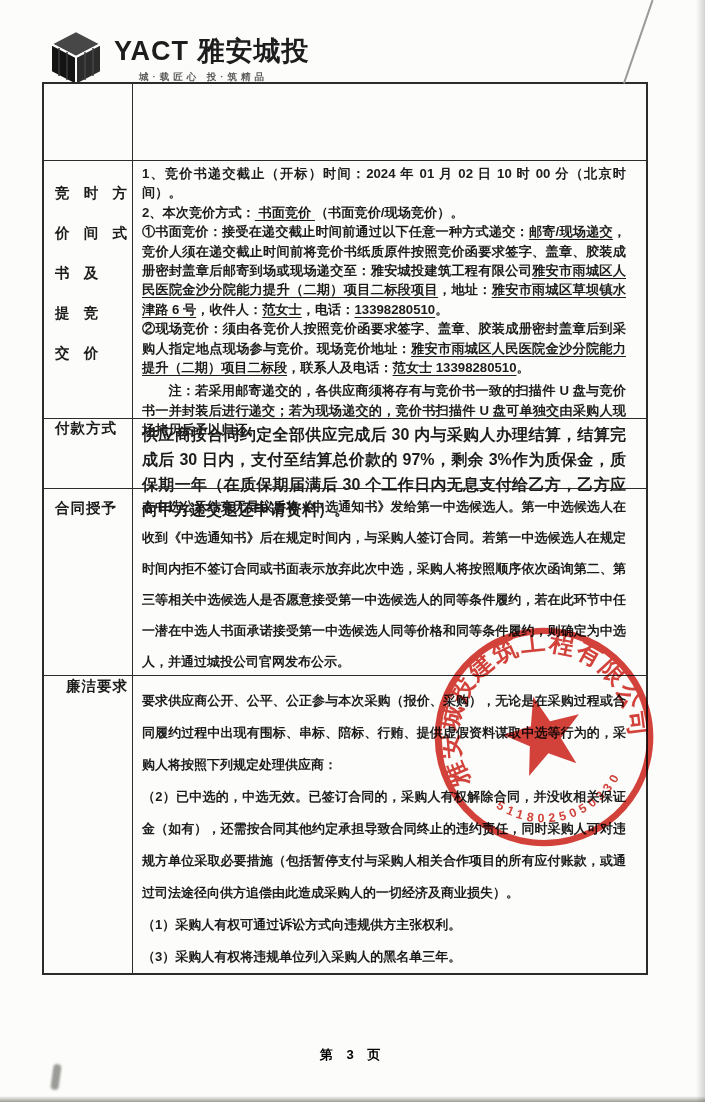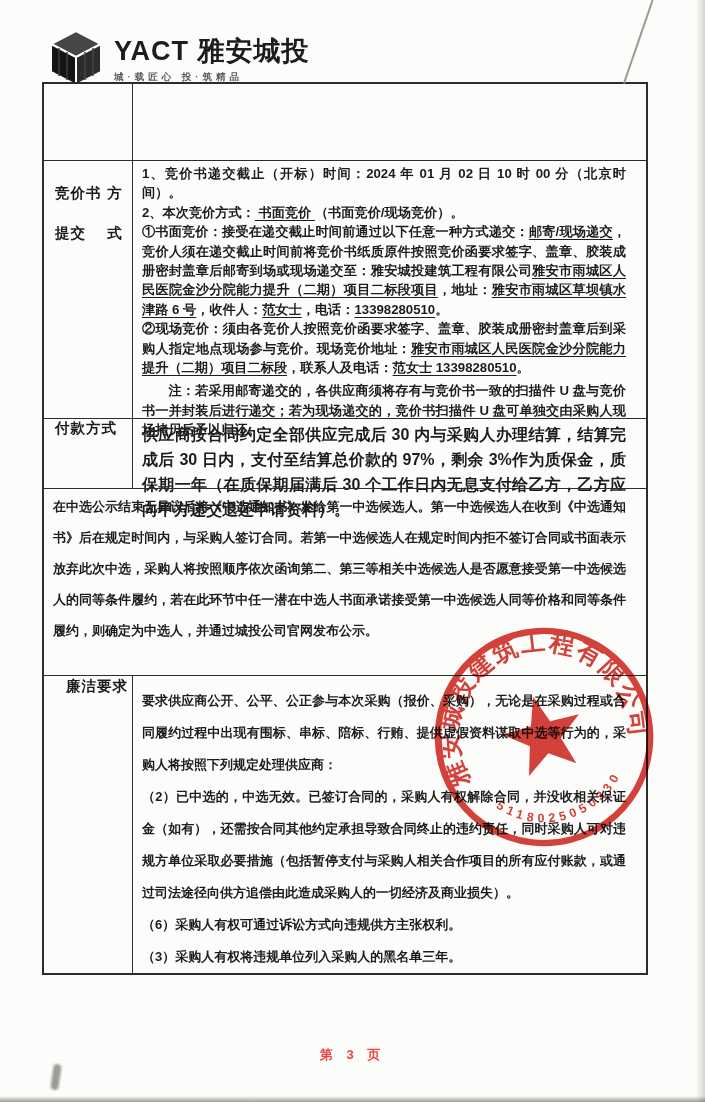--- a/index.html
+++ b/index.html
@@ -7,21 +7,21 @@
     width:705px;height:1102px;position:relative;overflow:hidden;
     background:#fcfcfa;
     font-family:"Liberation Sans", sans-serif;
     color:#1b1b1b;
   }
   
   .logo{position:absolute;left:46px;top:28px;display:flex;align-items:flex-start;}
   .logo-cube{width:60px;height:60px;}
   .logo-textwrap{margin-left:8px;padding-top:8px;}
   .logo-title{font-size:27px;font-weight:800;color:#1d1d1d;letter-spacing:1px;line-height:30px;}
-  .logo-tagline{font-size:9.5px;color:#5a5a58;letter-spacing:4px;margin-top:5px;font-weight:600;}
+  .logo-tagline{font-size:9.5px;color:#5a5a58;letter-spacing:4px;margin-top:5px;font-weight:600;margin-left:25px;}
   
   .doc-table{
     position:absolute;left:42px;top:82px;width:606px;height:893px;
     border:2px solid #2c2c2c;box-sizing:border-box;
     display:flex;flex-direction:column;
   }
   .trow{display:flex;box-sizing:border-box;flex:0 0 auto;}
   .trow + .trow{border-top:1.5px solid #2c2c2c;}
   .tlabel{
     width:89px;flex:0 0 89px;box-sizing:border-box;
@@ -54,21 +54,21 @@
   .row-3 .tcontent{font-size:13px;line-height:31px;padding-top:2px;}
   .row-4 .tcontent{font-size:13px;line-height:32px;padding-top:9px;}
   
   .stamp{
     position:absolute;left:425px;top:618px;width:238px;height:238px;
     mix-blend-mode:multiply;opacity:.88;pointer-events:none;
   }
   
   .footer{
     position:absolute;left:0;right:0;top:1046px;text-align:center;
-    font-size:13px;font-weight:700;letter-spacing:5px;color:#ef4444;
+    font-size:13px;font-weight:700;letter-spacing:5px;color:#000000;
   }
   
   .artifact-diagonal{
     position:absolute;left:623px;top:83px;width:88px;height:1.5px;
     background:#9a9a96;transform-origin:0 0;transform:rotate(-71deg);
   }
   .edge-right{
     position:absolute;top:0;right:0;width:9px;height:1102px;
     background:linear-gradient(to right, rgba(0,0,0,0), rgba(90,90,85,.25));
   }
@@ -102,51 +102,55 @@
 </div>
 
 <div class="doc-table">
     <div class="trow row-0">
       <div class="tlabel"></div>
       <div class="tcontent"></div>
     </div>
     <div class="trow row-1">
       <div class="tlabel">
         <div>竞价书提交</div>
+        <div>时间及竞价</div>
         <div>方式</div>
       </div>
       <div class="tcontent">
         <p><span>1、竞价书递交截止（开标）时间：2024 年 01 月 02 日 10 时 00 分（北京时间）。</span></p>
         <p><span>2、本次竞价方式：</span><span class="u"> 书面竞价 </span><span>（书面竞价/现场竞价）。</span></p>
         <p><span>①书面竞价：接受在递交截止时间前通过以下任意一种方式递交：</span><span class="u">邮寄/现场递交</span><span>，竞价人须在递交截止时间前将竞价书纸质原件按照竞价函要求签字、盖章、胶装成册密封盖章后邮寄到场或现场递交至：雅安城投建筑工程有限公司</span><span class="u">雅安市雨城区人民医院金沙分院能力提升（二期）项目二标段项目</span><span>，地址：</span><span class="u">雅安市雨城区草坝镇水津路 6 号</span><span>，收件人：</span><span class="u">范女士</span><span>，电话：</span><span class="u">13398280510</span><span>。</span></p>
         <p><span>②现场竞价：须由各竞价人按照竞价函要求签字、盖章、胶装成册密封盖章后到采购人指定地点现场参与竞价。现场竞价地址：</span><span class="u">雅安市雨城区人民医院金沙分院能力提升（二期）项目二标段</span><span>，联系人及电话：</span><span class="u">范女士 13398280510</span><span>。</span></p>
         <p class="indent"><span>注：若采用邮寄递交的，各供应商须将存有与竞价书一致的扫描件 U 盘与竞价书一并封装后进行递交；若为现场递交的，竞价书扫描件 U 盘可单独交由采购人现场拷贝后予以归还。</span></p>
       </div>
     </div>
     <div class="trow row-2">
       <div class="tlabel">
         <div>付款方式</div>
       </div>
       <div class="tcontent">
         <p><span>供应商按合同约定全部供应完成后 30 内与采购人办理结算，结算完成后 30 日内，支付至结算总价款的 97%，剩余 3%作为质保金，质保期一年（在质保期届满后 30 个工作日内无息支付给乙方，乙方应向甲方递交退还申请资料）。</span></p>
       </div>
     </div>
     <div class="trow row-3">
+      <div class="tlabel">
+        <div>合同授予</div>
+      </div>
       <div class="tcontent">
         <p><span>在中选公示结束无异议后将《中选通知书》发给第一中选候选人。第一中选候选人在收到《中选通知书》后在规定时间内，与采购人签订合同。若第一中选候选人在规定时间内拒不签订合同或书面表示放弃此次中选，采购人将按照顺序依次函询第二、第三等相关中选候选人是否愿意接受第一中选候选人的同等条件履约，若在此环节中任一潜在中选人书面承诺接受第一中选候选人同等价格和同等条件履约，则确定为中选人，并通过城投公司官网发布公示。</span></p>
       </div>
     </div>
     <div class="trow row-4">
       <div class="tlabel">
         <div>廉洁要求</div>
       </div>
       <div class="tcontent">
         <p><span>要求供应商公开、公平、公正参与本次采购（报价、采购），无论是在采购过程或合同履约过程中出现有围标、串标、陪标、行贿、提供虚假资料谋取中选等行为的，采购人将按照下列规定处理供应商：</span></p>
         <p><span>（2）已中选的，中选无效。已签订合同的，采购人有权解除合同，并没收相关保证金（如有），还需按合同其他约定承担导致合同终止的违约责任，同时采购人可对违规方单位采取必要措施（包括暂停支付与采购人相关合作项目的所有应付账款，或通过司法途径向供方追偿由此造成采购人的一切经济及商业损失）。</span></p>
-        <p><span>（6）采购人有权可通过诉讼方式向违规供方主张权利。</span></p>
+        <p><span>（1）采购人有权可通过诉讼方式向违规供方主张权利。</span></p>
         <p><span>（3）采购人有权将违规单位列入采购人的黑名单三年。</span></p>
       </div>
     </div>
   </div>
 
 <svg class="stamp" viewBox="0 0 240 240">
   <g transform="rotate(-15 120 120)" fill="#cf2920" stroke="none">
     <circle cx="120" cy="120" r="107" fill="none" stroke="#cf2920" stroke-width="6.5"></circle>
     <polygon points="120,78 130,106.2 159.9,107 136.2,125.3 144.7,154 120,137 95.3,154 103.8,125.3 80.1,107 110,106.2"></polygon>
     <defs>

